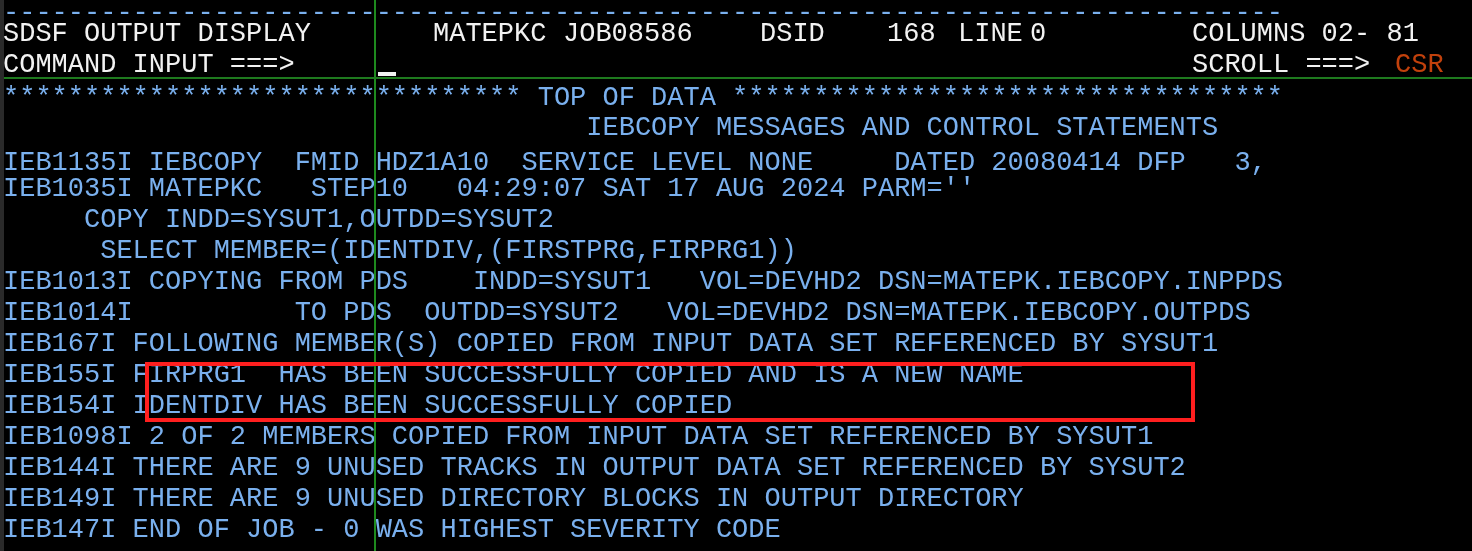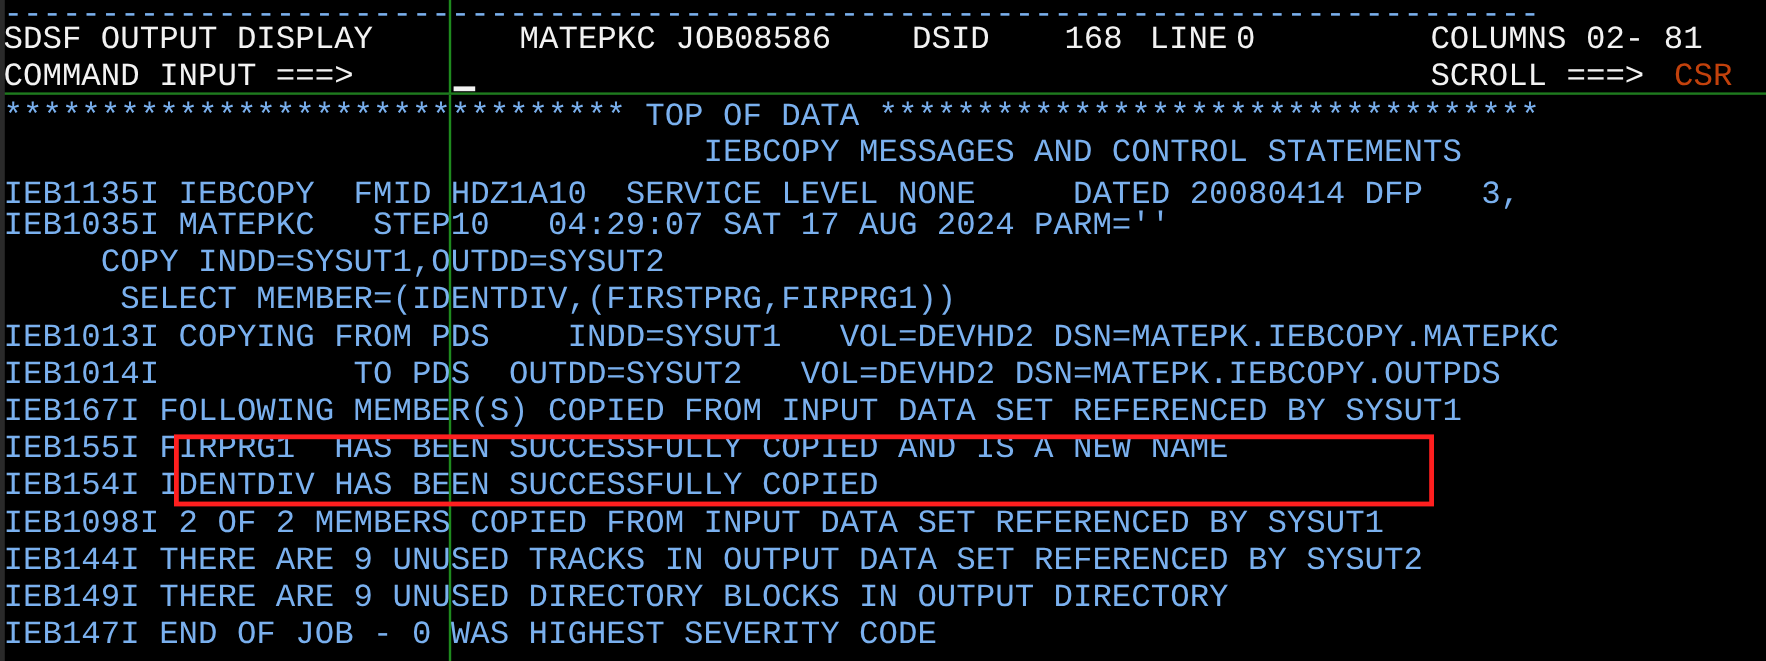--- a/index.html
+++ b/index.html
@@ -140,21 +140,21 @@
   <div class="sep-h" style="left:0px;   top:77px;  width:1472px;"></div>
   <div class="sep-v" style="left:374px; top:79px;  height:472px;"></div>
 
   <div class="screen-line row-4 c-blue">                                    IEBCOPY MESSAGES AND CONTROL STATEMENTS</div>
 
   <div class="screen-line row-3 c-blue">******************************** TOP OF DATA **********************************</div>
   <div class="screen-line row-5 c-blue">IEB1135I IEBCOPY  FMID HDZ1A10  SERVICE LEVEL NONE     DATED 20080414 DFP   3,</div>
   <div class="screen-line row-6 c-blue">IEB1035I MATEPKC   STEP10   04:29:07 SAT 17 AUG 2024 PARM=''</div>
   <div class="screen-line row-7 c-blue">     COPY INDD=SYSUT1,OUTDD=SYSUT2</div>
   <div class="screen-line row-8 c-blue">      SELECT MEMBER=(IDENTDIV,(FIRSTPRG,FIRPRG1))</div>
-  <div class="screen-line row-9 c-blue">IEB1013I COPYING FROM PDS    INDD=SYSUT1   VOL=DEVHD2 DSN=MATEPK.IEBCOPY.MATEPKC</div>
+  <div class="screen-line row-9 c-blue">IEB1013I COPYING FROM PDS    INDD=SYSUT1   VOL=DEVHD2 DSN=MATEPK.IEBCOPY.INPPDS</div>
   <div class="screen-line row-10 c-blue">IEB1014I          TO PDS  OUTDD=SYSUT2   VOL=DEVHD2 DSN=MATEPK.IEBCOPY.OUTPDS</div>
   <div class="screen-line row-11 c-blue">IEB167I FOLLOWING MEMBER(S) COPIED FROM INPUT DATA SET REFERENCED BY SYSUT1</div>
   <div class="screen-line row-12 c-blue">IEB155I FIRPRG1  HAS BEEN SUCCESSFULLY COPIED AND IS A NEW NAME</div>
   <div class="screen-line row-13 c-blue">IEB154I IDENTDIV HAS BEEN SUCCESSFULLY COPIED</div>
   <div class="screen-line row-14 c-blue">IEB1098I 2 OF 2 MEMBERS COPIED FROM INPUT DATA SET REFERENCED BY SYSUT1</div>
   <div class="screen-line row-15 c-blue">IEB144I THERE ARE 9 UNUSED TRACKS IN OUTPUT DATA SET REFERENCED BY SYSUT2</div>
   <div class="screen-line row-16 c-blue">IEB149I THERE ARE 9 UNUSED DIRECTORY BLOCKS IN OUTPUT DIRECTORY</div>
   <div class="screen-line row-17 c-blue">IEB147I END OF JOB - 0 WAS HIGHEST SEVERITY CODE</div>
 
   <div class="highlight-box" style="left:145px; top:362px; width:1050px; height:60px;"></div>

